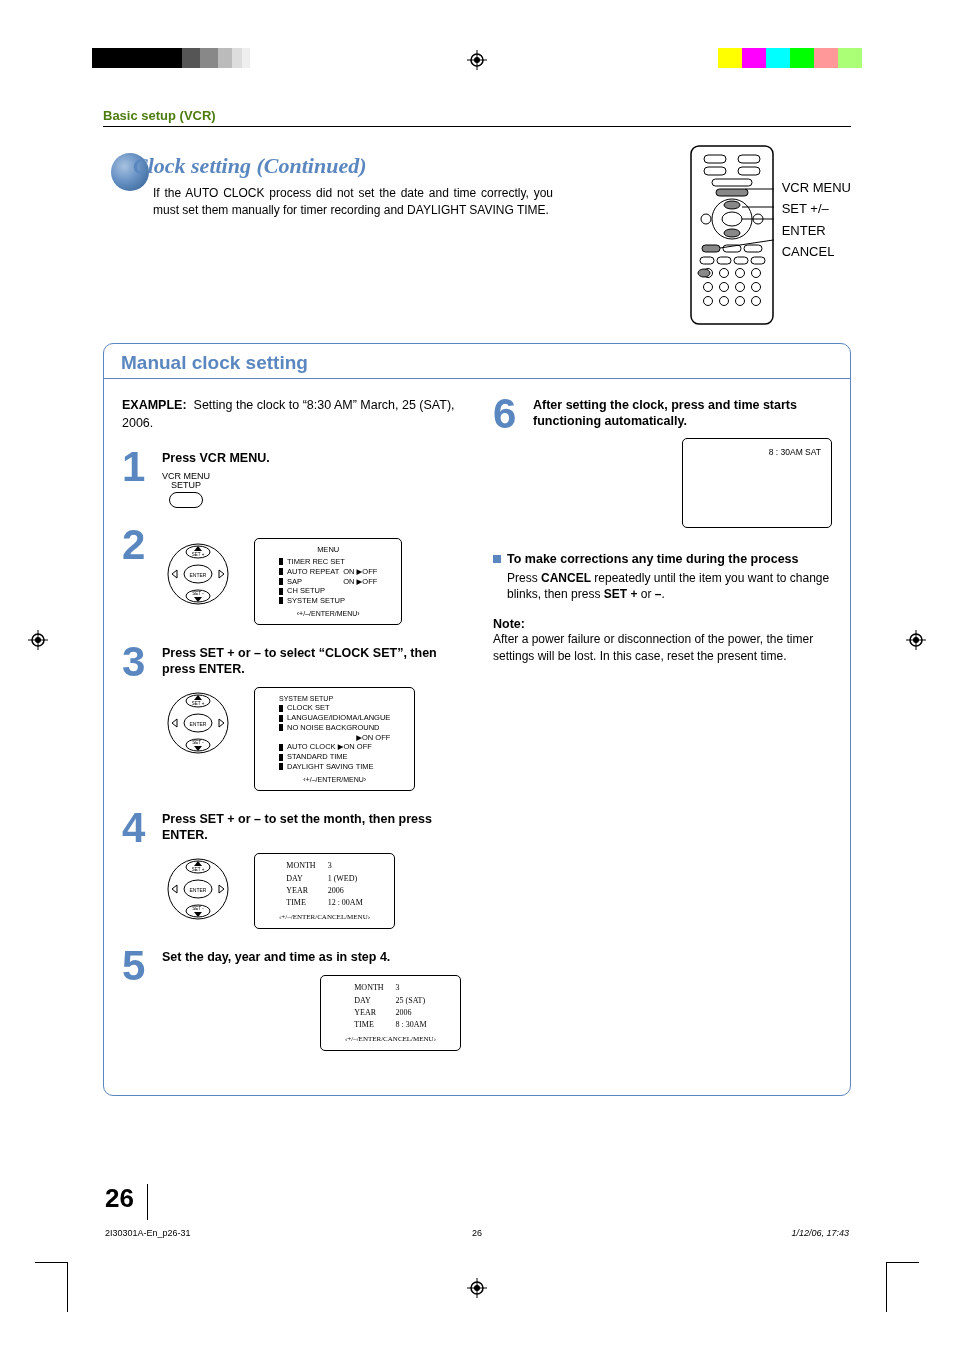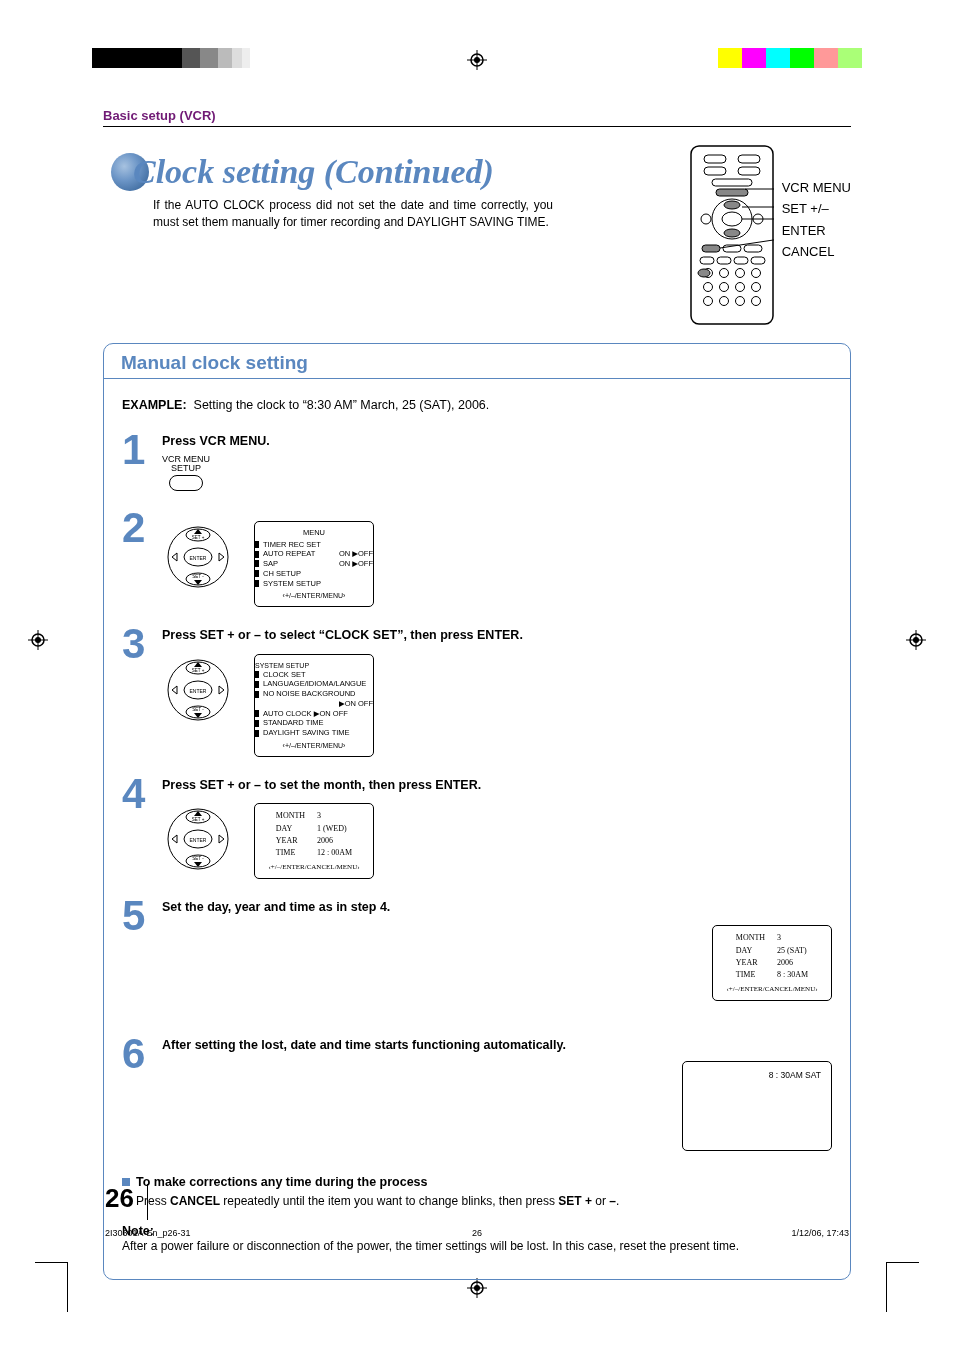--- a/index.html
+++ b/index.html
@@ -34,39 +34,39 @@
   .crop-mark { position: absolute; background: #000; }
   .page {
     position: absolute;
     left: 75px; top: 90px;
     width: 804px; height: 1160px;
     padding: 18px 28px 20px 28px;
   }
   .header-section {
     font-size: 13px;
     font-weight: bold;
-    color: #701a75;
+    color: #4d7c0f;
   }
   .header-rule {
     border: 0;
     border-top: 1px solid #000;
     margin-top: 3px;
   }
   .title-row {
     display: flex;
     align-items: flex-start;
     margin-top: 28px;
     gap: 20px;
   }
   .title-block { flex: 1; }
   .main-title {
     font-family: "Times New Roman", serif;
     font-style: italic;
     font-weight: bold;
-    font-size: 34px;
+    font-size: 22px;
     color: #5a87bf;
     position: relative;
     padding-left: 30px;
     line-height: 1;
   }
   .title-dot {
     position: absolute;
     left: 8px; top: -2px;
     width: 38px; height: 38px;
     background: radial-gradient(circle at 35% 35%, #a7c2e0 0%, #6d96c7 40%, #2c5a8f 100%);
@@ -104,22 +104,21 @@
     font-weight: bold;
     color: #5a87bf;
     padding: 8px 18px 4px 18px;
     border-bottom: 1px solid #5a87bf;
     margin: 0 -1px;
     border-radius: 10px 10px 0 0;
   }
   .section-body {
     padding: 18px 18px 24px 18px;
     display: flex;
-    gap: 16px;
-    flex-direction: column;
+    gap: 32px;
   }
   .left-col, .right-col { flex: 1; min-width: 0; }
   .example-row {
     font-size: 12.5px;
     margin-bottom: 18px;
     line-height: 1.4;
   }
   .example-row b { font-weight: bold; }
   .step {
     display: flex;
@@ -151,21 +150,21 @@
   .vcr-menu-btn .oval {
     width: 34px; height: 16px;
     border: 1.2px solid #000;
     border-radius: 8px;
     margin: 2px auto 0;
   }
   .nav-pad svg { display: block; }
   .osd-box {
     border: 1px solid #000;
     border-radius: 5px;
-    padding: 6px 0;
+    padding: 6px 24px;
     font-size: 7.5px;
     line-height: 1.3;
     background: #fff;
     min-width: 120px;
   }
   .osd-box .osd-title { text-align: center; margin-bottom: 2px; }
   .osd-box .osd-row { display: flex; gap: 4px; align-items: center; }
   .osd-box .osd-row .cursor { width: 4px; height: 7px; background: #000; flex-shrink: 0; }
   .osd-box .osd-row .cursor.empty { background: none; }
   .osd-box .osd-footer { text-align: center; margin-top: 3px; font-size: 7px; }
@@ -212,21 +211,21 @@
     background: #000;
   }
   .footer-meta {
     position: absolute;
     bottom: 12px;
     font-size: 9px;
     color: #000;
   }
   .footer-meta.left { left: 30px; }
   .footer-meta.center { left: 50%; transform: translateX(-50%); }
-  .footer-meta.right { right: 30px; }
+  .footer-meta.right { right: 30px; font-style: italic; }
 
   .crop-tl-h { top: 1262px; left: 35px; width: 32px; height: 1px; }
   .crop-tl-v { top: 1262px; left: 67px; width: 1px; height: 50px; }
   .crop-tr-h { top: 1262px; right: 35px; width: 32px; height: 1px; }
   .crop-tr-v { top: 1262px; right: 67px; width: 1px; height: 50px; }
 </style>
 </head>
 <body>
 
 <div class="color-strip left">
@@ -560,21 +559,21 @@
               </div>
             </div>
           </div>
         </div>
       </div>
 
       <div class="right-col">
         <div class="step">
           <div class="step-num">6</div>
           <div class="step-content">
-            <div class="step-instr">After setting the lost, date and time starts functioning automatically.</div>
+            <div class="step-instr">After setting the clock, press and time starts functioning automatically.</div>
             <div class="final-screen">
               <span class="txt">8 : 30AM  SAT</span>
             </div>
           </div>
         </div>
 
         <div class="sub-heading">
           <span class="sq"></span>
           <span>To make corrections any time during the process</span>
         </div>

